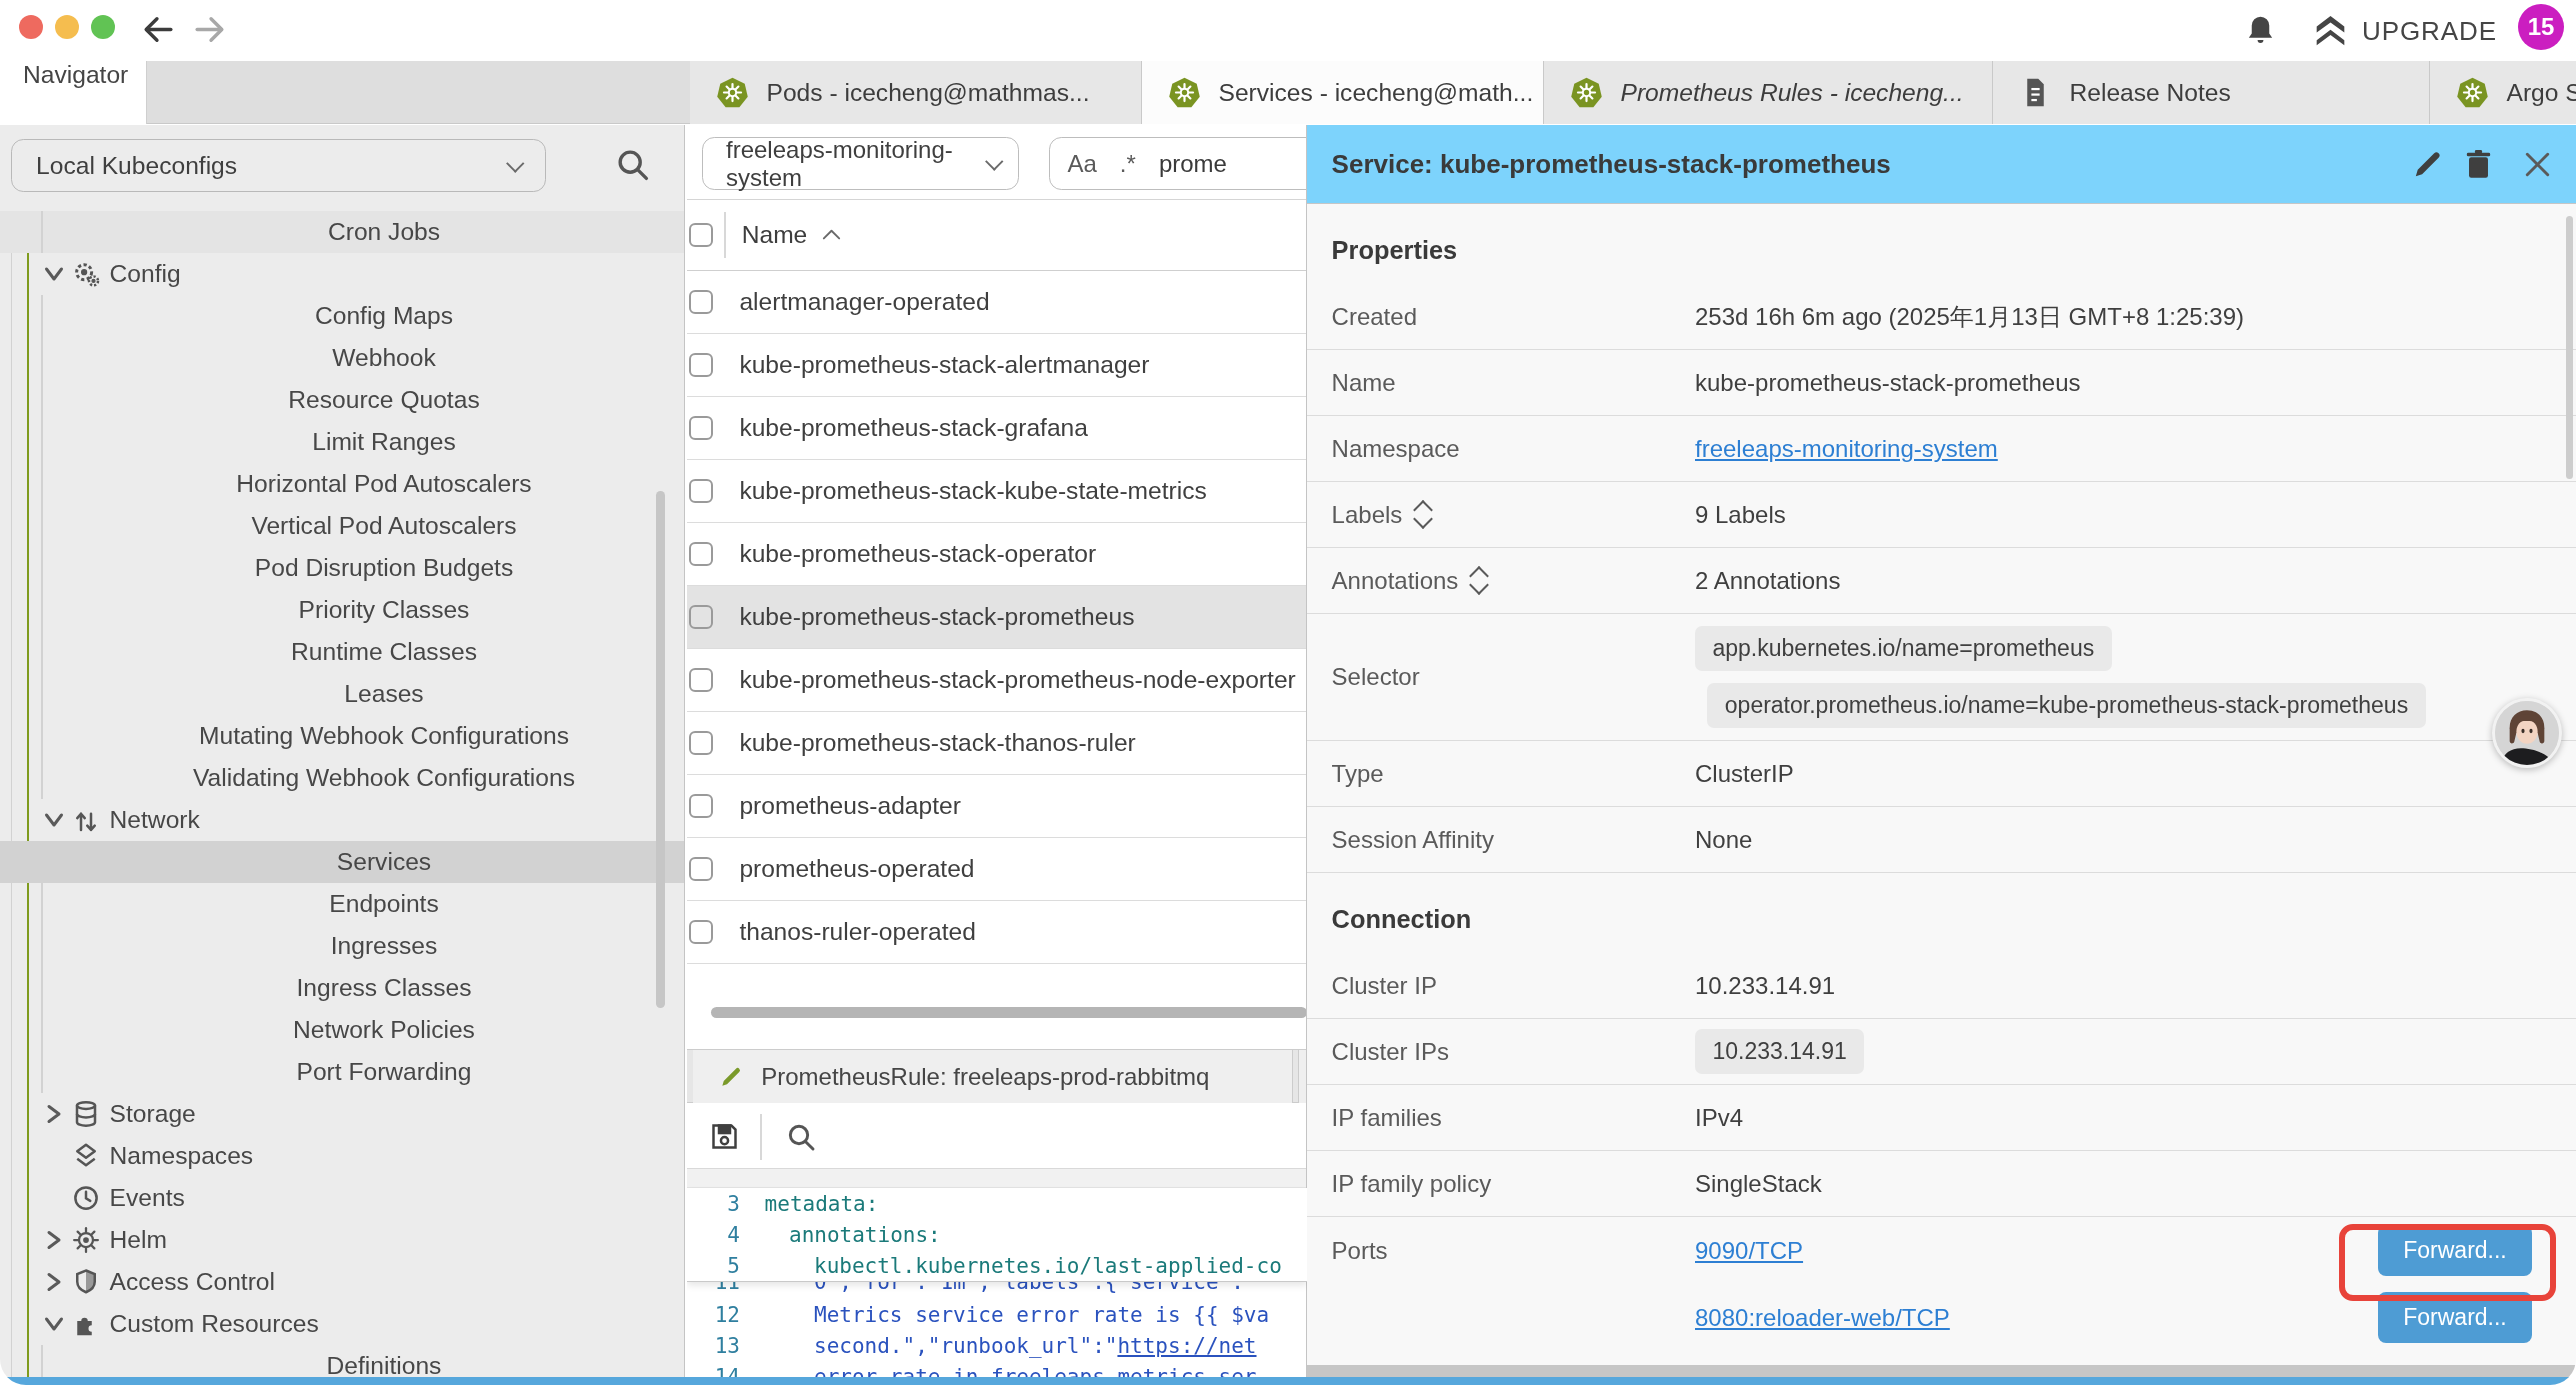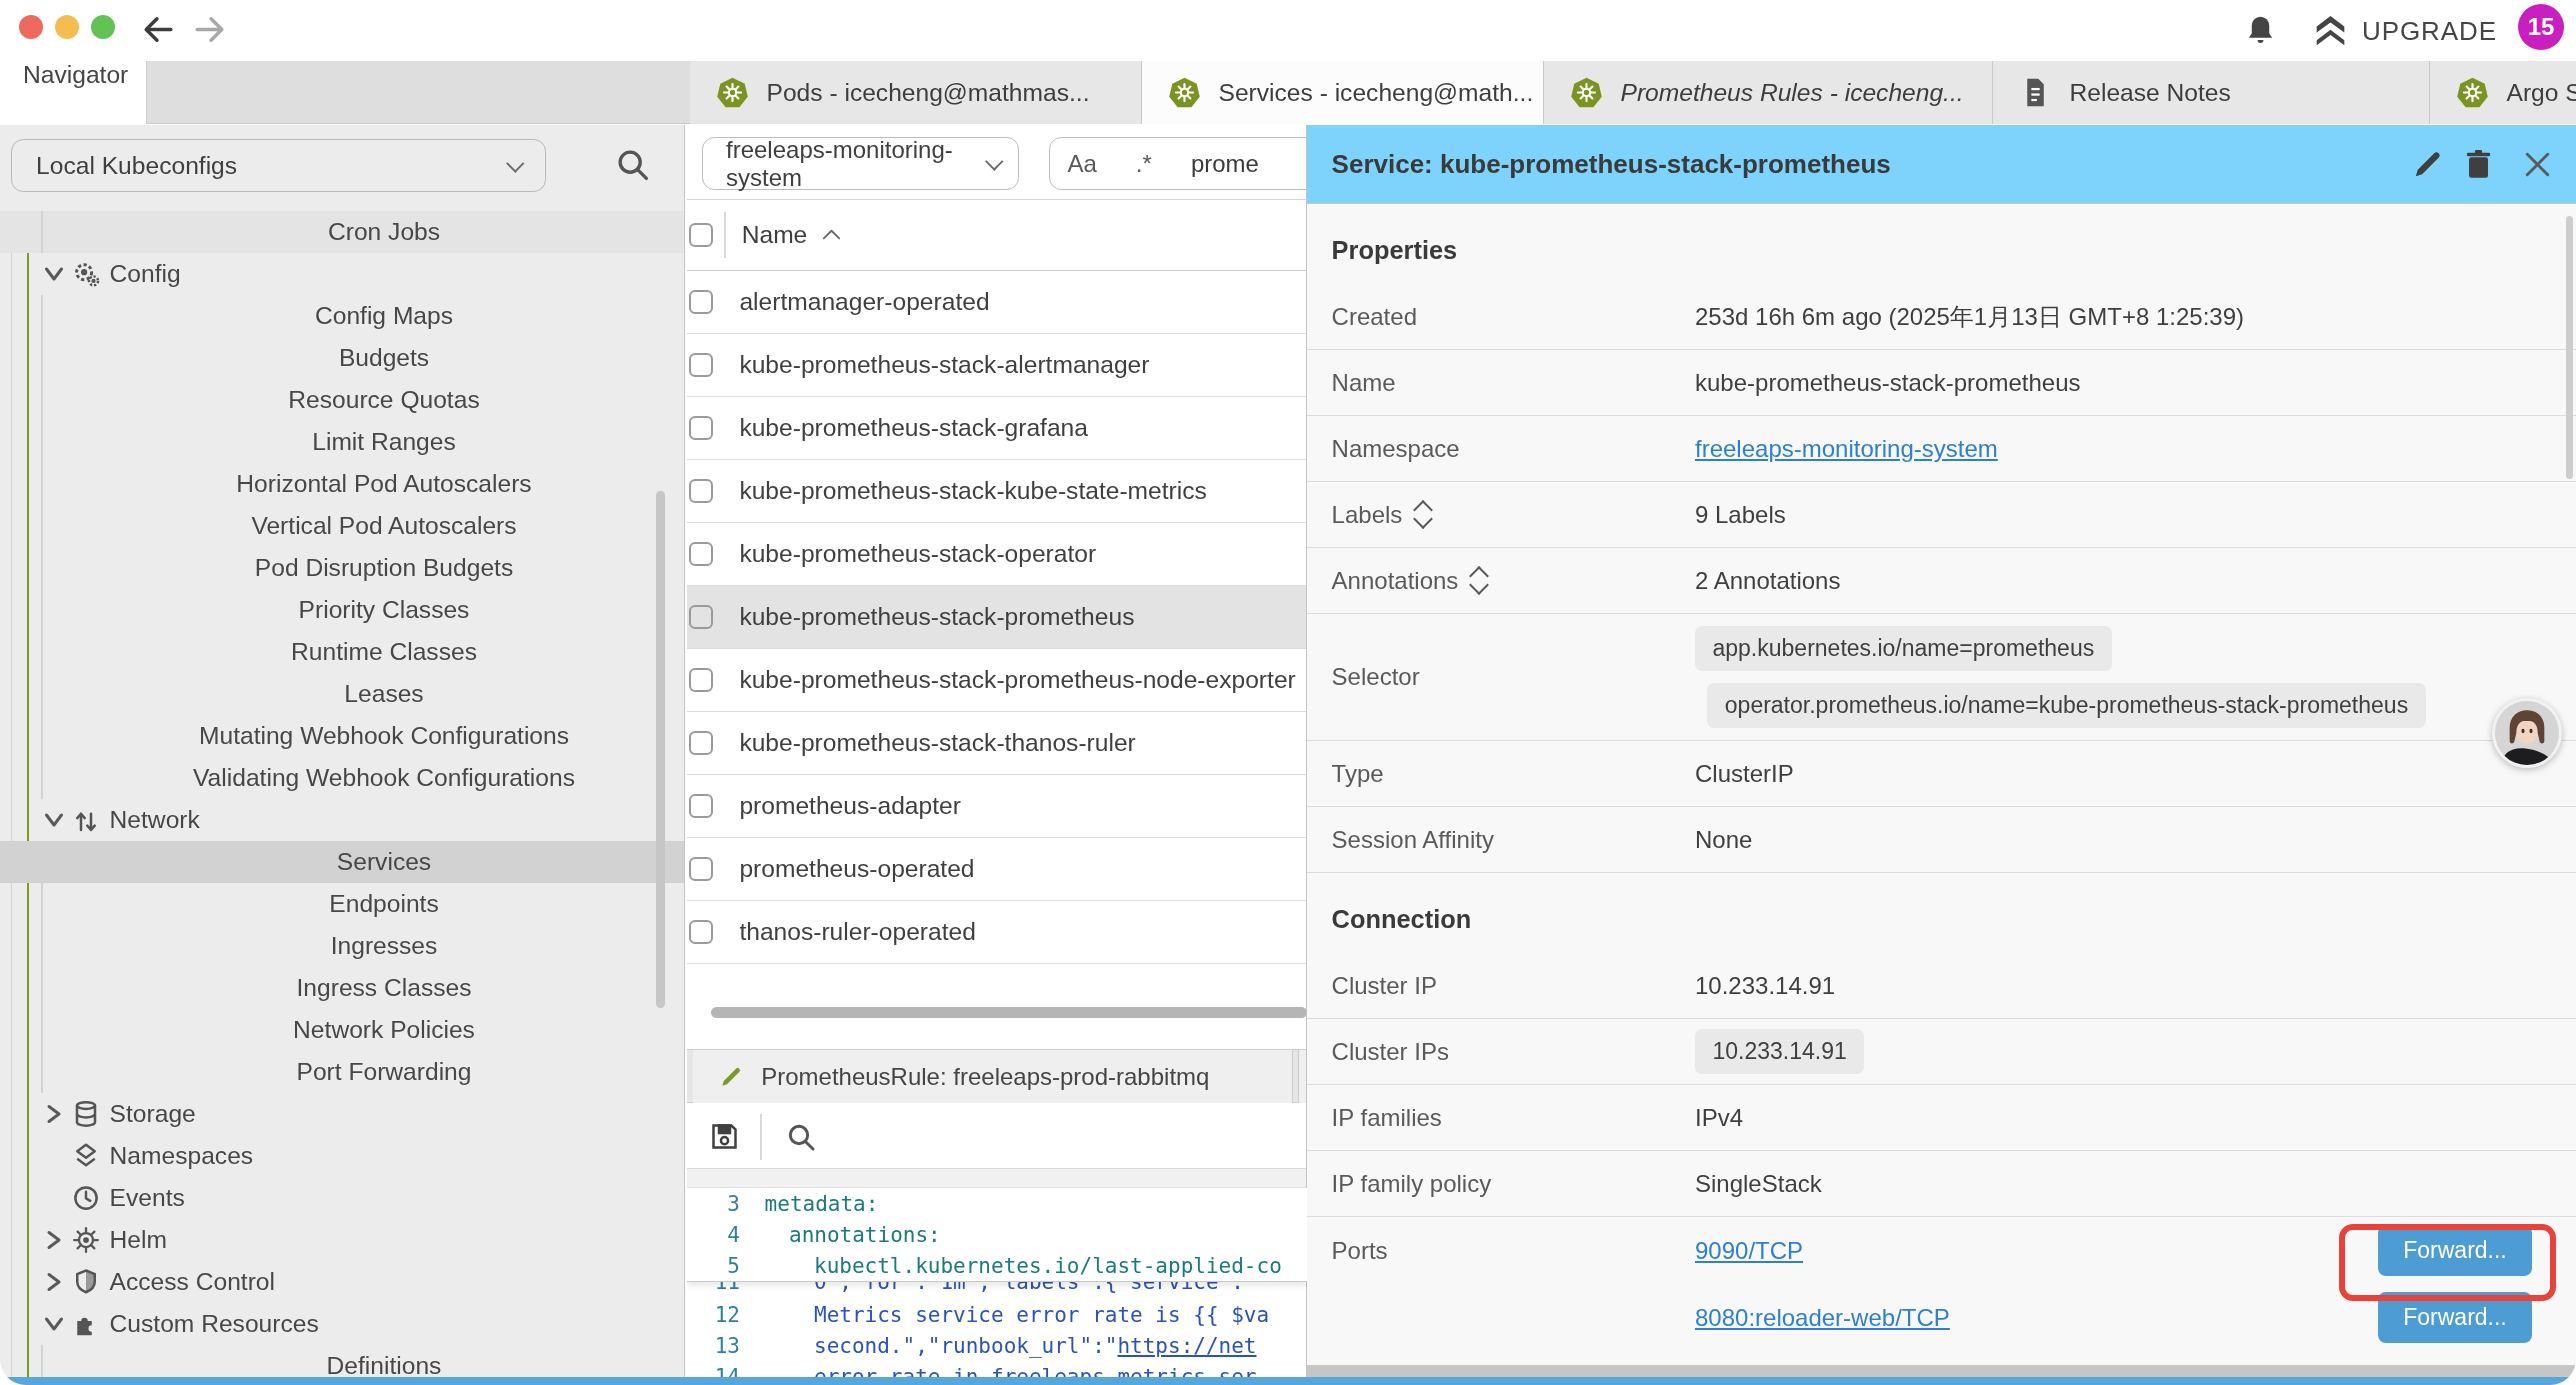--- a/index.html
+++ b/index.html
@@ -49,21 +49,21 @@
   .srow .sic { width:30px; height:30px; margin:0 8.8px 0 1.8px; flex:0 0 auto; }
   .srow.lvl2 { padding-left:83px;justify-content:center; }
   #sidebar-scroll { position:absolute; left:656px; top:366px; width:8.8px; height:517px; background:#c6c6c6; border-radius:4.4px; }
 
   
   #middle { left:687px; top:125px; width:620px; height:1254px; background:#fff; overflow:hidden; }
   #ns-select { position:absolute; left:15px; top:12.3px; width:317px; height:53px; border:1.8px solid #bdbdbd; border-radius:12.3px;
     display:flex; align-items:center; padding:0 16px 0 23px; font-size:24px; color:#3f3f3f; }
   #ns-select .chev { margin-left:auto; }
   #search-box { position:absolute; left:362px; top:12.3px; width:289px; height:53px; border:1.8px solid #bdbdbd; border-radius:12.3px;
-    display:flex; align-items:center; padding:0 17.5px; font-size:24px;gap:16px; }
+    display:flex; align-items:center; padding:0 17.5px; font-size:24px; }
   #search-box .tok { color:#5a5a5a; margin-right:23px; }
   #search-box .qry { color:#3a3a3a; }
   #thead { position:absolute; left:0; top:74px; width:620px; height:72px; border-top:1.8px solid #d5d5d5; border-bottom:1.8px solid #cfcfcf;
     display:flex; align-items:center; }
   .cb { width:24.6px; height:24.6px; border:2.2px solid #9a9a9a; border-radius:6.1px; margin-left:1.8px; flex:0 0 auto; }
   #thead .coldiv { width:1.8px; height:46px; background:#d8d8d8; margin-left:10.5px; }
   #thead .colname { margin-left:16px; font-size:24.6px; color:#3d3d3d; }
   #thead .sort { width:23px; height:23px; margin-left:12.3px; }
   #rows { position:absolute; left:0; top:146px; width:620px; }
   .trow { height:63px; display:flex; align-items:center; border-bottom:1.8px solid #dcdcdc; white-space:nowrap; overflow:hidden; }
@@ -290,21 +290,21 @@
             </svg>
           </span>
           <span class="slabel">Config</span>
         </div>
         <div class="srow lvl2">
           <span class="cg"></span>
           <span class="slabel">Config Maps</span>
         </div>
         <div class="srow lvl2">
           <span class="cg"></span>
-          <span class="slabel">Budgets</span>
+          <span class="slabel">Webhook</span>
         </div>
         <div class="srow lvl2">
           <span class="cg"></span>
           <span class="slabel">Resource Quotas</span>
         </div>
         <div class="srow lvl2">
           <span class="cg"></span>
           <span class="slabel">Limit Ranges</span>
         </div>
         <div class="srow lvl2">

